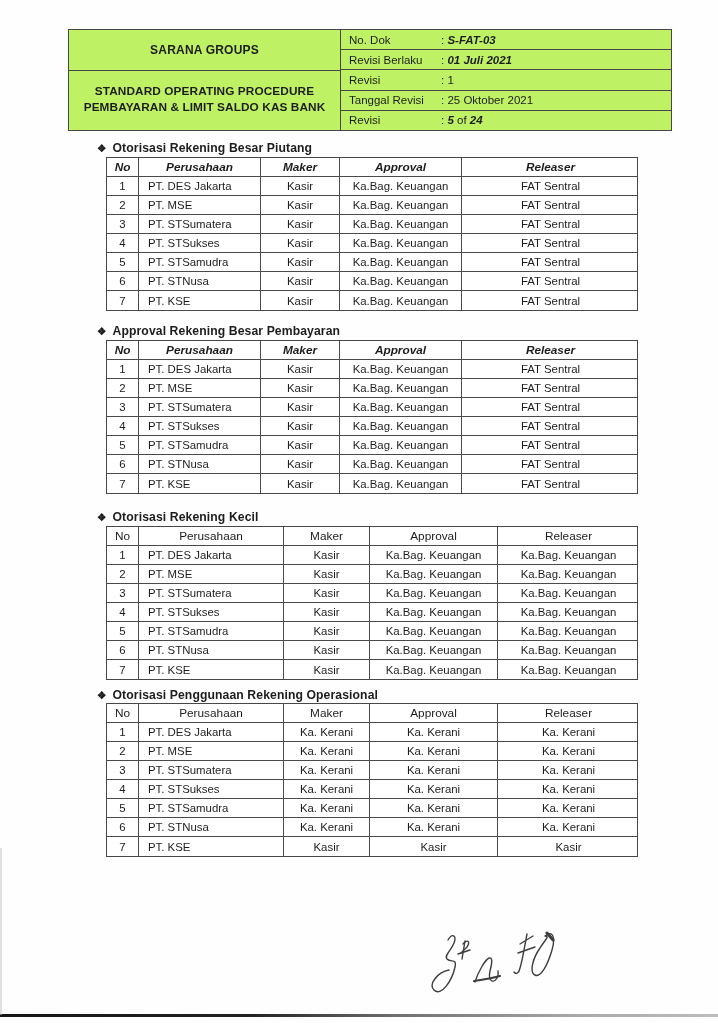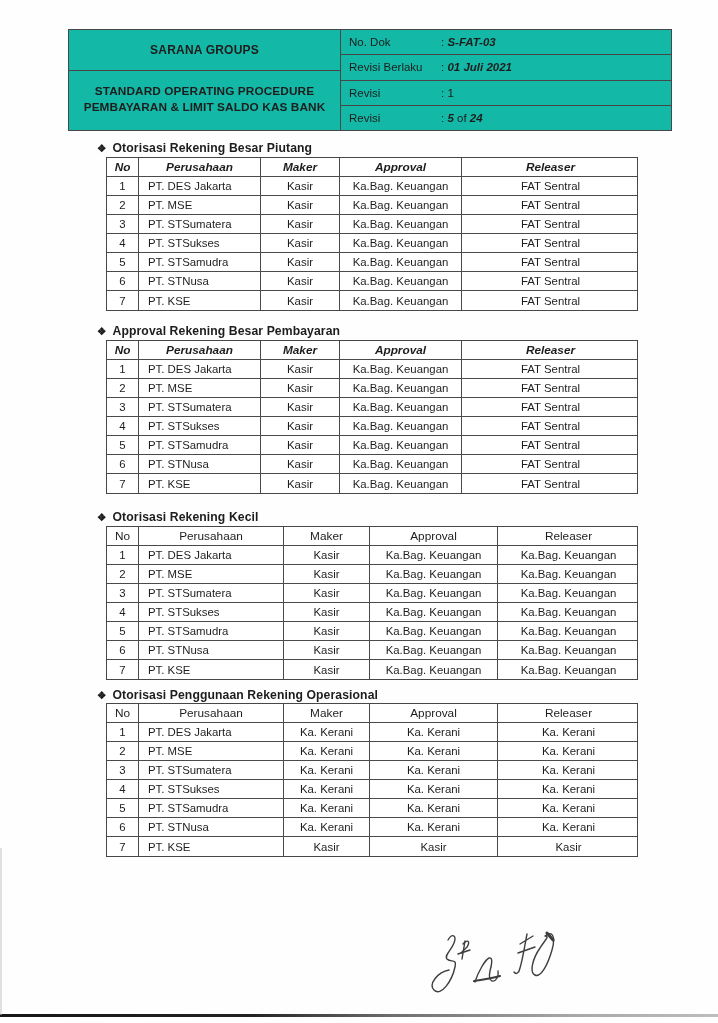--- a/index.html
+++ b/index.html
@@ -4,21 +4,21 @@
 <style>
   html,body{margin:0;padding:0;background:#e8e8e8;}
   .page{
     position:relative;width:718px;height:1023px;background:#fefefe;
     font-family:"Liberation Sans",sans-serif;color:#1d1d1d;overflow:hidden;
     margin:0 auto;
   }
   
   .doc-header{
     position:absolute;left:68px;top:29px;width:604px;height:102px;
-    display:flex;border:1px solid #474747;box-sizing:border-box;background:#14b8a6;
+    display:flex;border:1px solid #474747;box-sizing:border-box;background:#bef264;
   }
   .dh-left{width:272px;border-right:1px solid #474747;display:flex;flex-direction:column;box-sizing:border-box;}
   .dh-company{
     flex:2;display:flex;align-items:center;justify-content:center;
     font-weight:bold;font-size:12px;border-bottom:1px solid #474747;letter-spacing:.2px;
   }
   .dh-title{
     flex:3;display:flex;flex-direction:column;align-items:center;justify-content:center;
     font-weight:bold;font-size:11.8px;text-align:center;line-height:1.35;letter-spacing:.1px;
   }
@@ -79,20 +79,24 @@
         </div>
         <div class="f-row">
           <span class="f-label">Revisi Berlaku</span>
           <span class="f-value">: <span class="b">01 Juli 2021</span></span>
         </div>
         <div class="f-row">
           <span class="f-label">Revisi</span>
           <span class="f-value">: <span>1</span></span>
         </div>
         <div class="f-row">
+          <span class="f-label">Tanggal Revisi</span>
+          <span class="f-value">: <span>25 Oktober 2021</span></span>
+        </div>
+        <div class="f-row">
           <span class="f-label">Revisi</span>
           <span class="f-value">: <span class="b">5</span><span> of </span><span class="b">24</span></span>
         </div>
       </div>
   </div>
 
   <div id="sections">
       <div class="section-title" style="top: 141px;">
         <span class="bullet">❖</span>
         <span>Otorisasi Rekening Besar Piutang</span>

